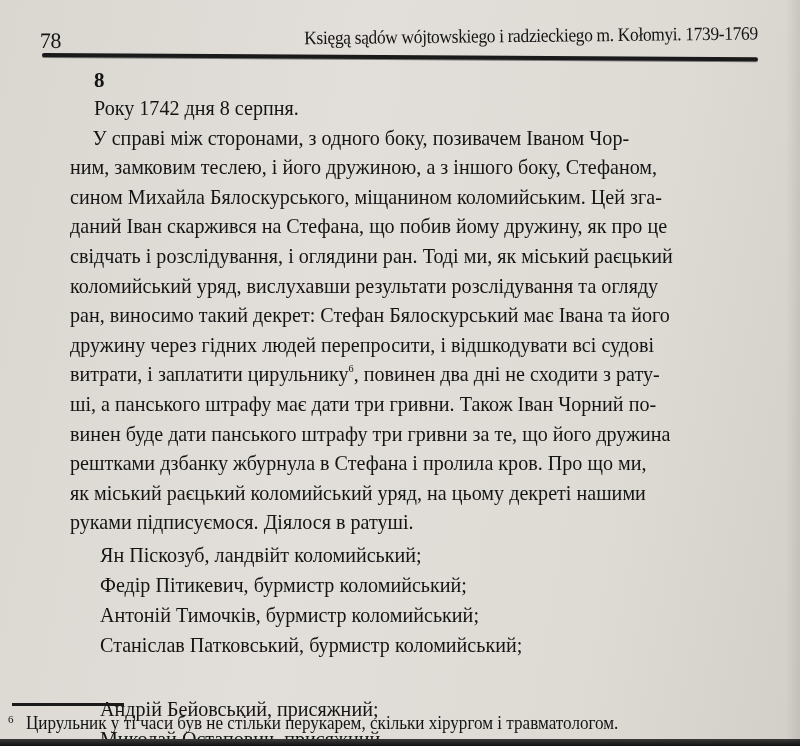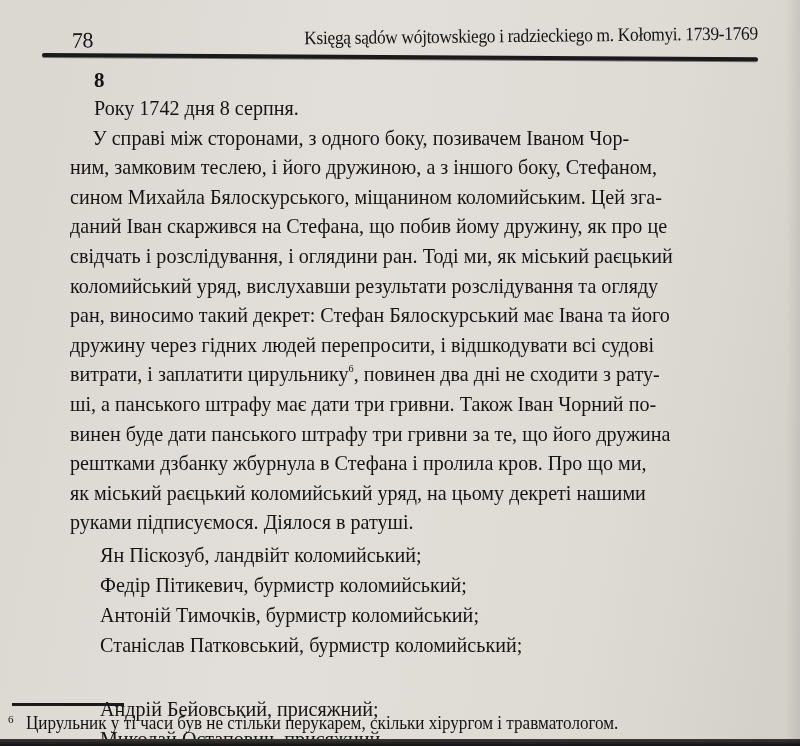--- a/index.html
+++ b/index.html
@@ -31,21 +31,20 @@
       height: 30px;
       transform: rotate(-0.6deg);
       transform-origin: left bottom;
     }
     .page-number {
       position: absolute;
       left: 0;
       top: 6px;
       font-size: 22px;
       letter-spacing: -0.5px;
-      margin-left: 32px;
     }
     .running-title {
       position: absolute;
       right: 0;
       top: 8px;
       font-size: 19px;
       letter-spacing: -0.4px;
       white-space: nowrap;
       transform: scaleX(0.92);
       transform-origin: right center;

